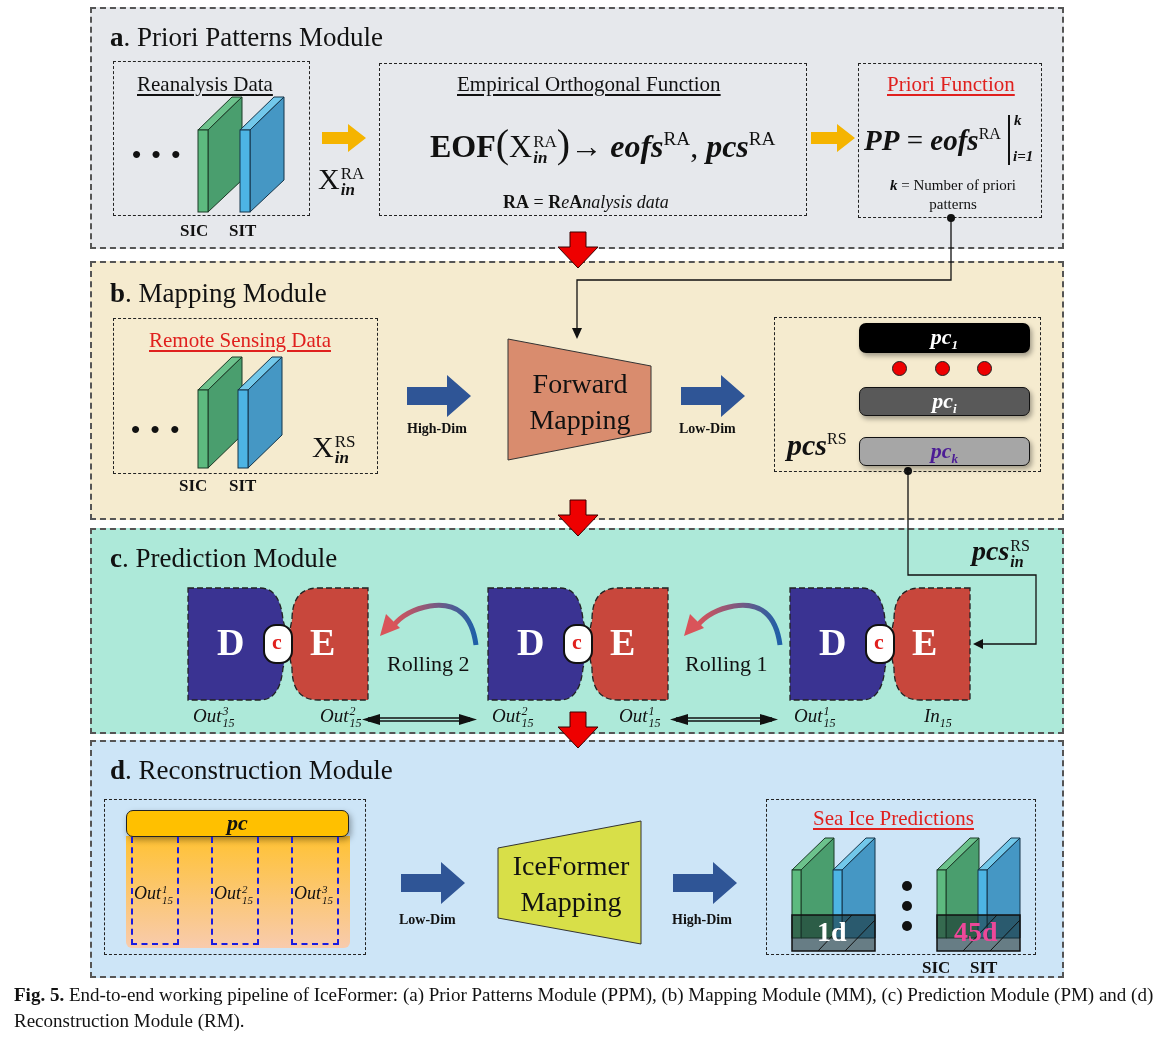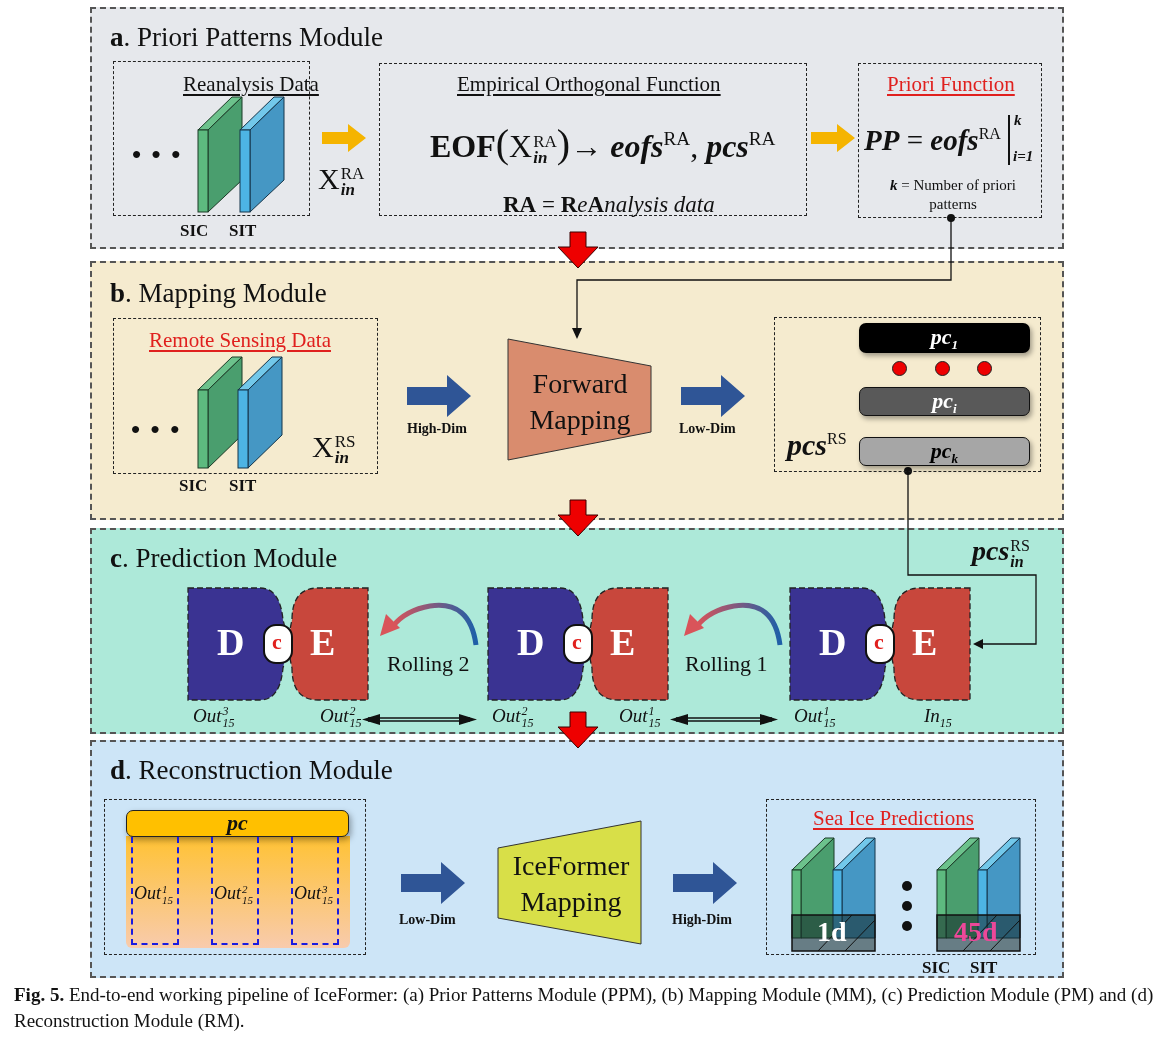--- a/index.html
+++ b/index.html
@@ -26,21 +26,21 @@
 <div class="panel" style="left:90px; top:7px; width:974px; height:242px; background:#e6e8ec;"></div>
 <div class="panel" style="left:90px; top:261px; width:974px; height:259px; background:#f5ebcf;"></div>
 <div class="panel" style="left:90px; top:528px; width:974px; height:206px; background:#ade9d9;"></div>
 <div class="panel" style="left:90px; top:740px; width:974px; height:238px; background:#cde5f7;"></div>
 
 <div class="panel-title" style="left:110px; top:22px;">
   <b>a</b><span>. Priori Patterns Module</span>
 </div>
 
 <div class="box" style="left:113px; top:61px; width:197px; height:155px;"></div>
-<div class="hdr uline" style="left:137px; top:72px; font-size:21px;margin-left:46px;">Reanalysis Data</div>
+<div class="hdr uline" style="left:137px; top:72px; font-size:21px;">Reanalysis Data</div>
 <div class="abs" style="left:132px; top:140px; font-size:26px; font-weight:bold; letter-spacing:2px;">• • •</div>
 
 <svg class="abs" style="left:190px; top:95px;" width="110" height="120">
   <g>
     <polygon points="8,35 42,2 52,2 18,35" fill="#6cc28c" stroke="#1b3b26" stroke-width="1"></polygon>
     <polygon points="18,35 52,2 52,85 18,117" fill="#4a9e6e" stroke="#1b3b26" stroke-width="1"></polygon>
     <rect x="8" y="35" width="10" height="82" fill="#5dba7f" stroke="#1b3b26" stroke-width="1"></rect>
   </g>
   <g>
     <polygon points="50,35 84,2 94,2 60,35" fill="#72c8ea" stroke="#15354a" stroke-width="1"></polygon>
@@ -58,21 +58,21 @@
   <span>X</span><span class="supsub" style="font-size:17px;"><span>RA</span><span style="font-style:italic; font-weight:bold;">in</span></span>
 </div>
 
 <div class="box" style="left:379px; top:63px; width:428px; height:153px;"></div>
 <div class="hdr uline" style="left:457px; top:72px;">Empirical Orthogonal Function</div>
 <div class="math" style="left:430px; top:120px; font-size:32px;">
   <b>EOF</b><span style="font-size:40px; font-weight:lighter;">(</span><span>X</span><span class="supsub" style="font-size:17px;"><span>RA</span><span style="font-style:italic; font-weight:bold;">in</span></span><span style="font-size:40px;">)</span><span>→</span>
   <b><i>eofs</i></b><sup>RA</sup><span>,</span>
   <b><i>pcs</i></b><sup>RA</sup>
 </div>
-<div class="math" style="left:503px; top:192px; font-size:23px;">
+<div class="math" style="left:503px; top:192px; font-size:18px;">
   <b>RA</b><span> = </span><b>R</b><i>e</i><b>A</b><i>nalysis data</i>
 </div>
 
 <svg class="abs" style="left:811px; top:124px;" width="46" height="30">
   <polygon points="0,8 26,8 26,0 44,14 26,28 26,20 0,20" fill="#f5b400"></polygon>
 </svg>
 
 <div class="box" style="left:858px; top:63px; width:184px; height:155px;"></div>
 <div class="hdr uline red" style="left:887px; top:72px;">Priori Function</div>
 <div class="math" style="left:864px; top:124px; font-size:29px;">
@@ -158,21 +158,21 @@
   <span>pc</span><sub>1</sub>
 </div>
 <div class="abs" style="left:892px; top:361px; width:110px; height:16px;">
   <span class="abs" style="left:0; top:0; width:13px; height:13px; border-radius:50%; background:#ee0000; border:1.5px solid #222;"></span>
   <span class="abs" style="left:43px; top:0; width:13px; height:13px; border-radius:50%; background:#ee0000; border:1.5px solid #222;"></span>
   <span class="abs" style="left:85px; top:0; width:13px; height:13px; border-radius:50%; background:#ee0000; border:1.5px solid #222;"></span>
 </div>
 <div class="abs" style="left:859px; top:387px; width:169px; height:27px; background:#595959; border:1.5px solid #111; border-radius:7px; box-shadow:2px 3px 5px rgba(0,0,0,0.35); color:#fff; text-align:center; font-size:22px; font-style:italic; font-weight:bold; line-height:26px;">
   <span>pc</span><sub>i</sub>
 </div>
-<div class="abs" style="left:859px; top:437px; width:169px; height:27px; background:#a6a6a6; border:1.5px solid #111; border-radius:7px; box-shadow:2px 3px 5px rgba(0,0,0,0.35); color:#000000; text-align:center; font-size:22px; font-style:italic; font-weight:bold; line-height:26px;">
+<div class="abs" style="left:859px; top:437px; width:169px; height:27px; background:#a6a6a6; border:1.5px solid #111; border-radius:7px; box-shadow:2px 3px 5px rgba(0,0,0,0.35); color:#4c1d95; text-align:center; font-size:22px; font-style:italic; font-weight:bold; line-height:26px;">
   <span>pc</span><sub>k</sub>
 </div>
 <div class="math" style="left:787px; top:428px; font-size:30px;">
   <b><i>pcs</i></b><sup style="font-size:16px;">RS</sup>
 </div>
 
 <div class="panel-title" style="left:110px; top:543px;">
   <b>c</b><span>. Prediction Module</span>
 </div>
 <div class="math" style="left:972px; top:535px; font-size:28px;">

